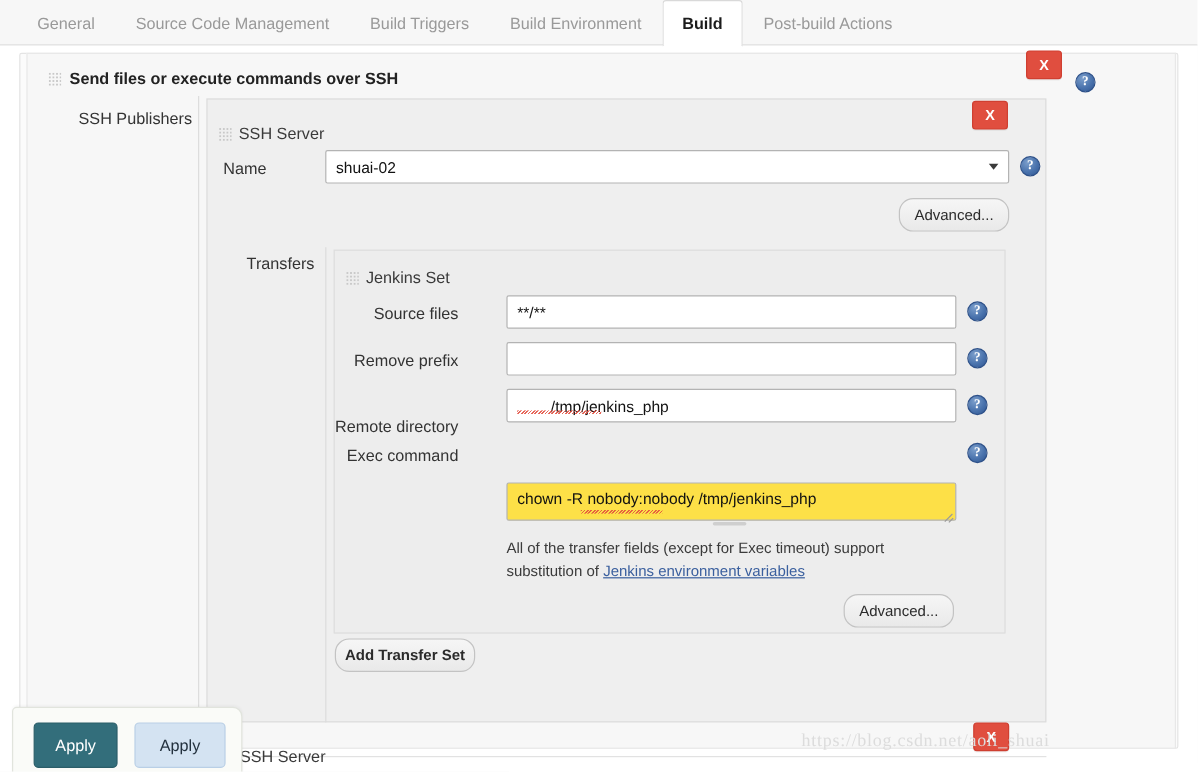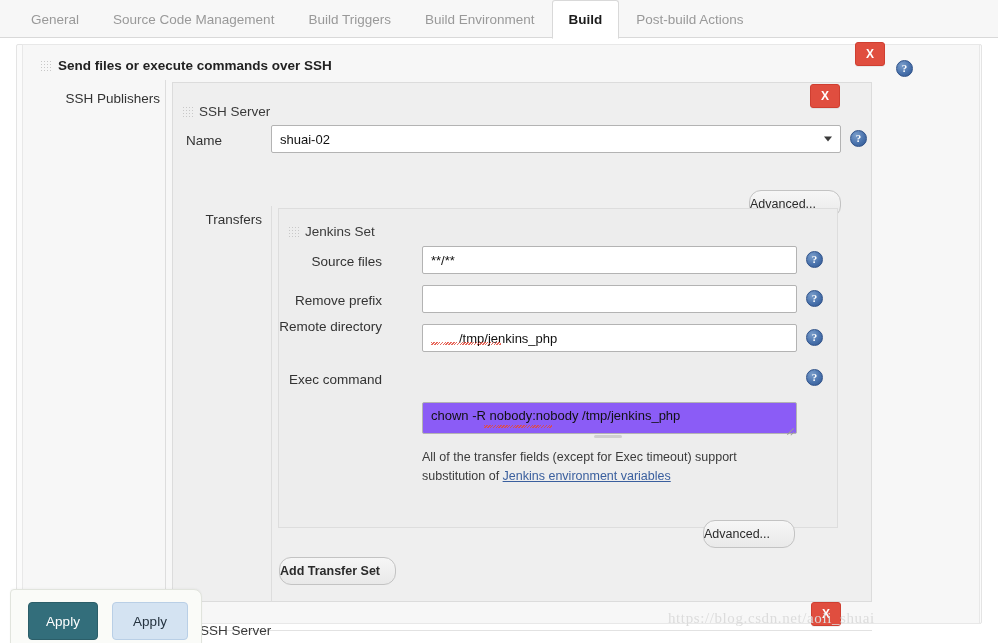--- a/index.html
+++ b/index.html
@@ -186,21 +186,21 @@
     right: 9px; top: 50%;
     transform: translateY(-50%);
     width: 0; height: 0;
     border-left: 4px solid transparent;
     border-right: 4px solid transparent;
     border-top: 5px solid #3a3a3a;
     pointer-events: none;
   }
   textarea.ta {
     position: absolute;
-    background: #8b5cf6;
+    background: #fde047;
     border: 1px solid #b3b3b3;
     border-radius: 2px;
     font-family: "Liberation Sans", sans-serif;
     font-size: 13px;
     color: #111111;
     padding: 4px 8px;
     outline: none;
     resize: none;
     overflow: hidden;
     line-height: 17px;
@@ -237,24 +237,23 @@
 
   
   .gbtn {
     position: absolute;
     background: linear-gradient(#f6f6f6, #e9e9e9);
     border: 1px solid #c3c3c3;
     border-radius: 12px;
     font-size: 12.5px;
     color: #2b2b2b;
     font-family: "Liberation Sans", sans-serif;
-    display: flex; align-items: center; justify-content: flex-start;
+    display: flex; align-items: center; justify-content: center;
     cursor: pointer;
     white-space: nowrap;
-    margin-top: 25px;
   }
   .gbtn.bold { font-weight: bold; }
 
   
   .helptext {
     position: absolute;
     font-size: 12.5px;
     color: #3b3b3b;
     line-height: 19px;
     width: 350px;
@@ -398,21 +397,21 @@
     <div class="help" style="left:806px; top:213px;">
       <span>?</span>
     </div>
 
     <div class="lbl" style="left:180px; top:255px; width:202px;">Remove prefix</div>
     <input class="txt" style="left: 422px; top: 247px; width: 375px; height: 28px;" value="">
     <div class="help" style="left:806px; top:252px;">
       <span>?</span>
     </div>
 
-    <div class="lbl" style="left:180px; top:281px; width:202px;">Remote directory</div>
+    <div class="lbl" style="left:180px; top:310px; width:202px;">Remote directory</div>
     <input class="txt" style="left: 422px; top: 286px; width: 375px; height: 28px; padding-left: 36px;" value="/tmp/jenkins_php">
     <div class="squig" style="left:431px; top:304px; width:70px;"></div>
     <div class="help" style="left:806px; top:291px;">
       <span>?</span>
     </div>
 
     <div class="lbl" style="left:180px; top:334px; width:202px;">Exec command</div>
     <textarea class="ta" style="left: 422px; width: 375px; height: 32px; top: 364px;">chown -R nobody:nobody /tmp/jenkins_php</textarea>
     <div class="squig" style="left:484px; top:387px; width:68px;"></div>
     <div class="ta-grip" style="left:785px; top:386px;"></div>

